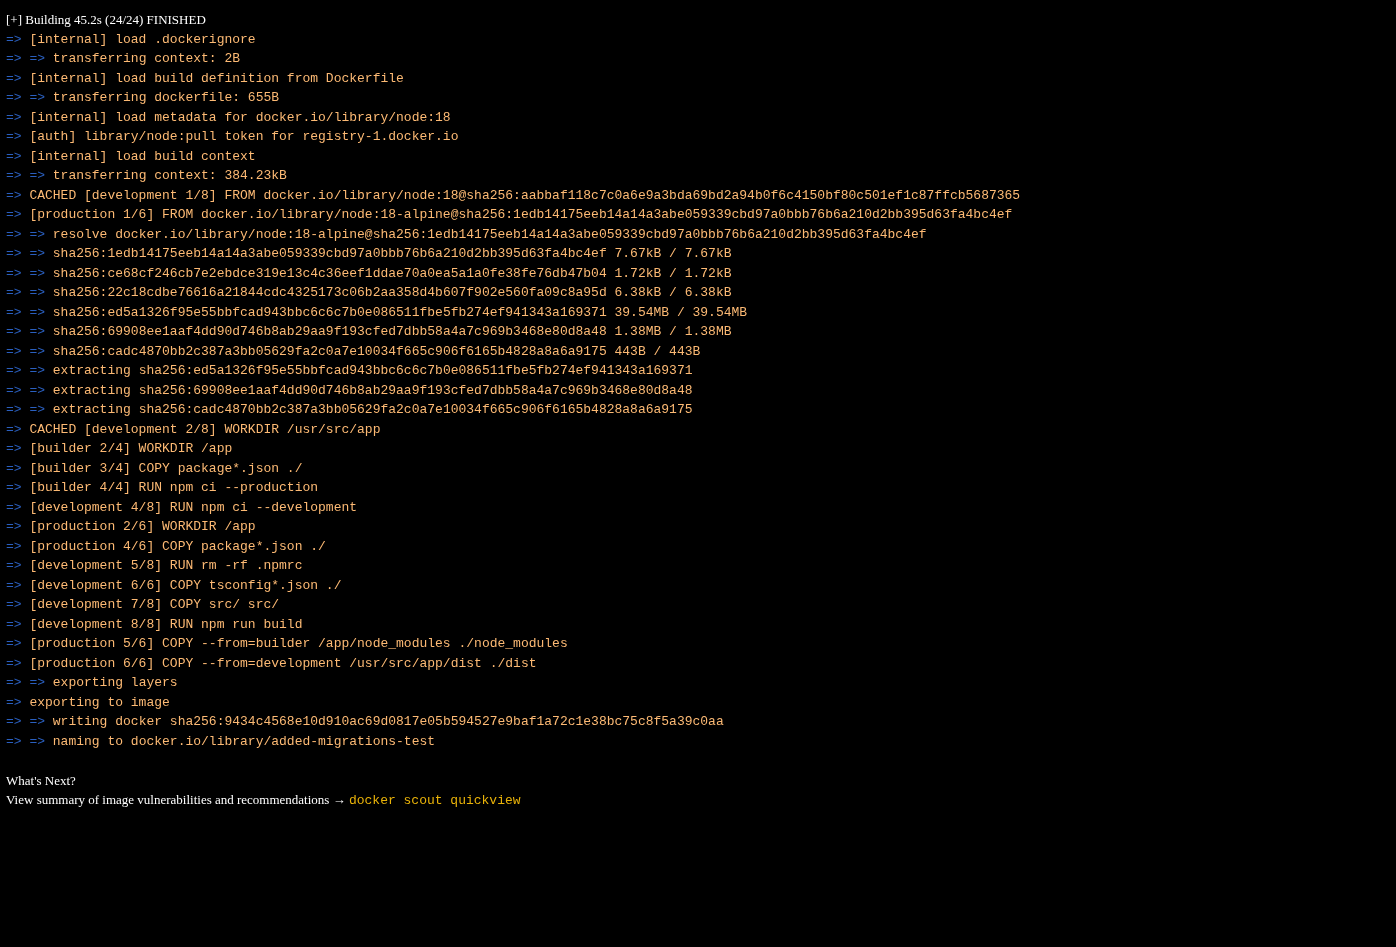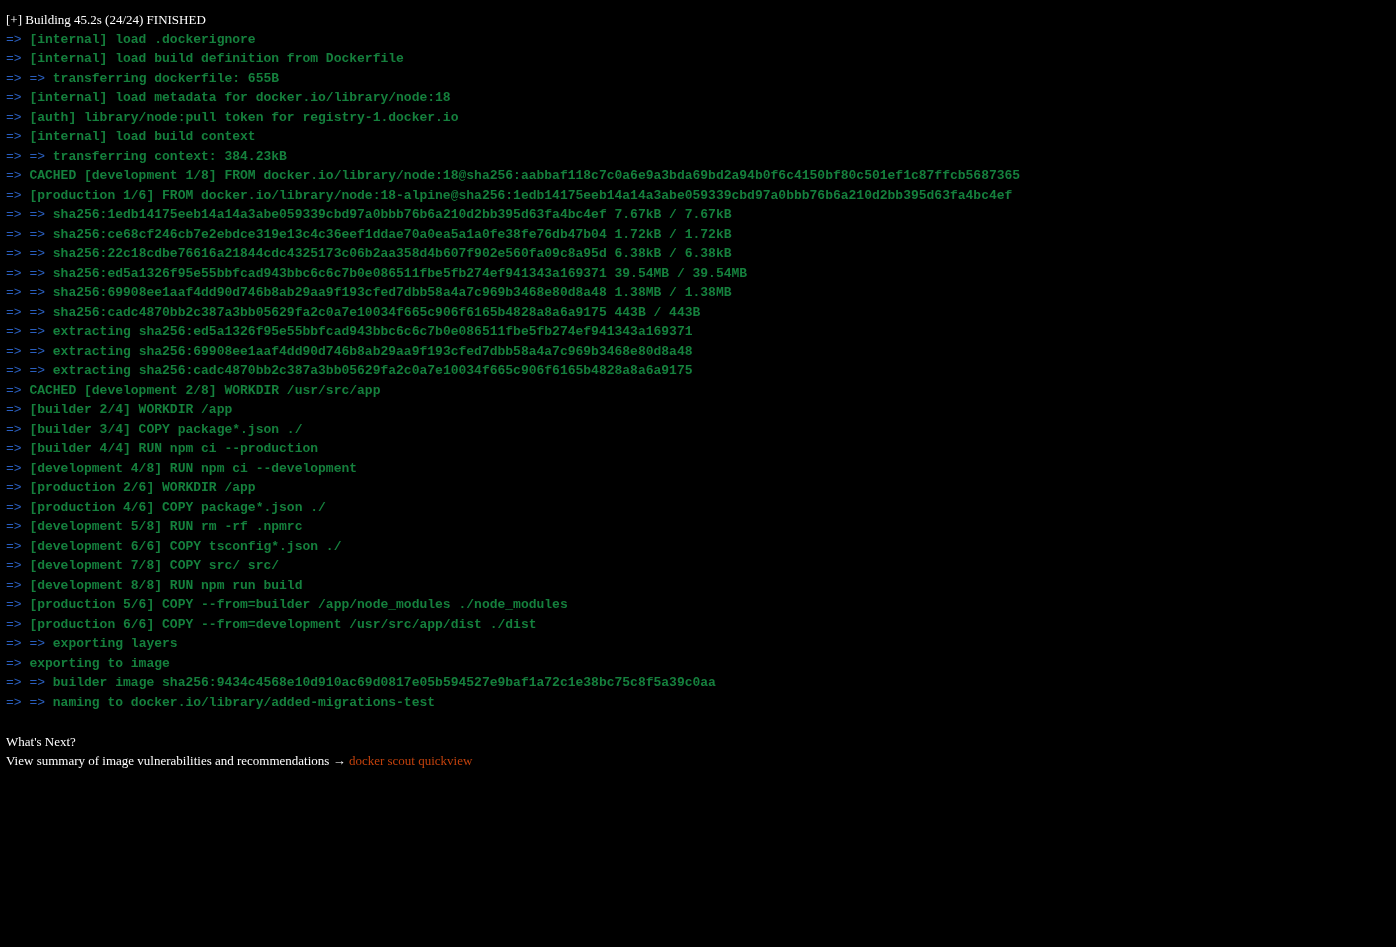--- a/index.html
+++ b/index.html
@@ -17,47 +17,47 @@
       white-space: nowrap;
       overflow-x: auto;
     }
     .line {
       display: block;
     }
     .arrow {
       color: #2a5fbf;
     }
     .build-text {
-      color: #15803d;
-      font-weight: bold;
+      color: #fdba74;
     }
     .white {
       color: #ffffff;
       font-family: Liberation Serif, serif;
     }
     .cyan {
-      color: #c2410c;
-      font-family: Liberation Serif, serif;
+      color: #eab308;
     }
   </style>
 </head>
 <body>
 
 <div id="terminal">
   <div class="line white">[+] Building 45.2s (24/24) FINISHED</div>
   <div id="build-lines">
       <div class="line"><span class="arrow"> =&gt; </span><span class="build-text">[internal] load .dockerignore</span></div>
+      <div class="line"><span class="arrow"> =&gt; =&gt; </span><span class="build-text">transferring context: 2B</span></div>
       <div class="line"><span class="arrow"> =&gt; </span><span class="build-text">[internal] load build definition from Dockerfile</span></div>
       <div class="line"><span class="arrow"> =&gt; =&gt; </span><span class="build-text">transferring dockerfile: 655B</span></div>
       <div class="line"><span class="arrow"> =&gt; </span><span class="build-text">[internal] load metadata for docker.io/library/node:18</span></div>
       <div class="line"><span class="arrow"> =&gt; </span><span class="build-text">[auth] library/node:pull token for registry-1.docker.io</span></div>
       <div class="line"><span class="arrow"> =&gt; </span><span class="build-text">[internal] load build context</span></div>
       <div class="line"><span class="arrow"> =&gt; =&gt; </span><span class="build-text">transferring context: 384.23kB</span></div>
       <div class="line"><span class="arrow"> =&gt; </span><span class="build-text">CACHED [development 1/8] FROM docker.io/library/node:18@sha256:aabbaf118c7c0a6e9a3bda69bd2a94b0f6c4150bf80c501ef1c87ffcb5687365</span></div>
       <div class="line"><span class="arrow"> =&gt; </span><span class="build-text">[production 1/6] FROM docker.io/library/node:18-alpine@sha256:1edb14175eeb14a14a3abe059339cbd97a0bbb76b6a210d2bb395d63fa4bc4ef</span></div>
+      <div class="line"><span class="arrow"> =&gt; =&gt; </span><span class="build-text">resolve docker.io/library/node:18-alpine@sha256:1edb14175eeb14a14a3abe059339cbd97a0bbb76b6a210d2bb395d63fa4bc4ef</span></div>
       <div class="line"><span class="arrow"> =&gt; =&gt; </span><span class="build-text">sha256:1edb14175eeb14a14a3abe059339cbd97a0bbb76b6a210d2bb395d63fa4bc4ef 7.67kB / 7.67kB</span></div>
       <div class="line"><span class="arrow"> =&gt; =&gt; </span><span class="build-text">sha256:ce68cf246cb7e2ebdce319e13c4c36eef1ddae70a0ea5a1a0fe38fe76db47b04 1.72kB / 1.72kB</span></div>
       <div class="line"><span class="arrow"> =&gt; =&gt; </span><span class="build-text">sha256:22c18cdbe76616a21844cdc4325173c06b2aa358d4b607f902e560fa09c8a95d 6.38kB / 6.38kB</span></div>
       <div class="line"><span class="arrow"> =&gt; =&gt; </span><span class="build-text">sha256:ed5a1326f95e55bbfcad943bbc6c6c7b0e086511fbe5fb274ef941343a169371 39.54MB / 39.54MB</span></div>
       <div class="line"><span class="arrow"> =&gt; =&gt; </span><span class="build-text">sha256:69908ee1aaf4dd90d746b8ab29aa9f193cfed7dbb58a4a7c969b3468e80d8a48 1.38MB / 1.38MB</span></div>
       <div class="line"><span class="arrow"> =&gt; =&gt; </span><span class="build-text">sha256:cadc4870bb2c387a3bb05629fa2c0a7e10034f665c906f6165b4828a8a6a9175 443B / 443B</span></div>
       <div class="line"><span class="arrow"> =&gt; =&gt; </span><span class="build-text">extracting sha256:ed5a1326f95e55bbfcad943bbc6c6c7b0e086511fbe5fb274ef941343a169371</span></div>
       <div class="line"><span class="arrow"> =&gt; =&gt; </span><span class="build-text">extracting sha256:69908ee1aaf4dd90d746b8ab29aa9f193cfed7dbb58a4a7c969b3468e80d8a48</span></div>
       <div class="line"><span class="arrow"> =&gt; =&gt; </span><span class="build-text">extracting sha256:cadc4870bb2c387a3bb05629fa2c0a7e10034f665c906f6165b4828a8a6a9175</span></div>
       <div class="line"><span class="arrow"> =&gt; </span><span class="build-text">CACHED [development 2/8] WORKDIR /usr/src/app</span></div>
@@ -68,21 +68,21 @@
       <div class="line"><span class="arrow"> =&gt; </span><span class="build-text">[production 2/6] WORKDIR /app</span></div>
       <div class="line"><span class="arrow"> =&gt; </span><span class="build-text">[production 4/6] COPY package*.json ./</span></div>
       <div class="line"><span class="arrow"> =&gt; </span><span class="build-text">[development 5/8] RUN rm -rf .npmrc</span></div>
       <div class="line"><span class="arrow"> =&gt; </span><span class="build-text">[development 6/6] COPY tsconfig*.json ./</span></div>
       <div class="line"><span class="arrow"> =&gt; </span><span class="build-text">[development 7/8] COPY src/ src/</span></div>
       <div class="line"><span class="arrow"> =&gt; </span><span class="build-text">[development 8/8] RUN npm run build</span></div>
       <div class="line"><span class="arrow"> =&gt; </span><span class="build-text">[production 5/6] COPY --from=builder /app/node_modules ./node_modules</span></div>
       <div class="line"><span class="arrow"> =&gt; </span><span class="build-text">[production 6/6] COPY --from=development /usr/src/app/dist ./dist</span></div>
       <div class="line"><span class="arrow"> =&gt; =&gt; </span><span class="build-text">exporting layers</span></div>
       <div class="line"><span class="arrow"> =&gt; </span><span class="build-text">exporting to image</span></div>
-      <div class="line"><span class="arrow"> =&gt; =&gt; </span><span class="build-text">builder image sha256:9434c4568e10d910ac69d0817e05b594527e9baf1a72c1e38bc75c8f5a39c0aa</span></div>
+      <div class="line"><span class="arrow"> =&gt; =&gt; </span><span class="build-text">writing docker sha256:9434c4568e10d910ac69d0817e05b594527e9baf1a72c1e38bc75c8f5a39c0aa</span></div>
       <div class="line"><span class="arrow"> =&gt; =&gt; </span><span class="build-text">naming to docker.io/library/added-migrations-test</span></div>
     </div>
   <div class="line">&nbsp;</div>
   <div class="line white">What's Next?</div>
   <div class="line">
     <span class="white">  View summary of image vulnerabilities and recommendations → </span><span class="cyan">docker scout quickview</span>
   </div>
 </div>
 
 </body></html>

